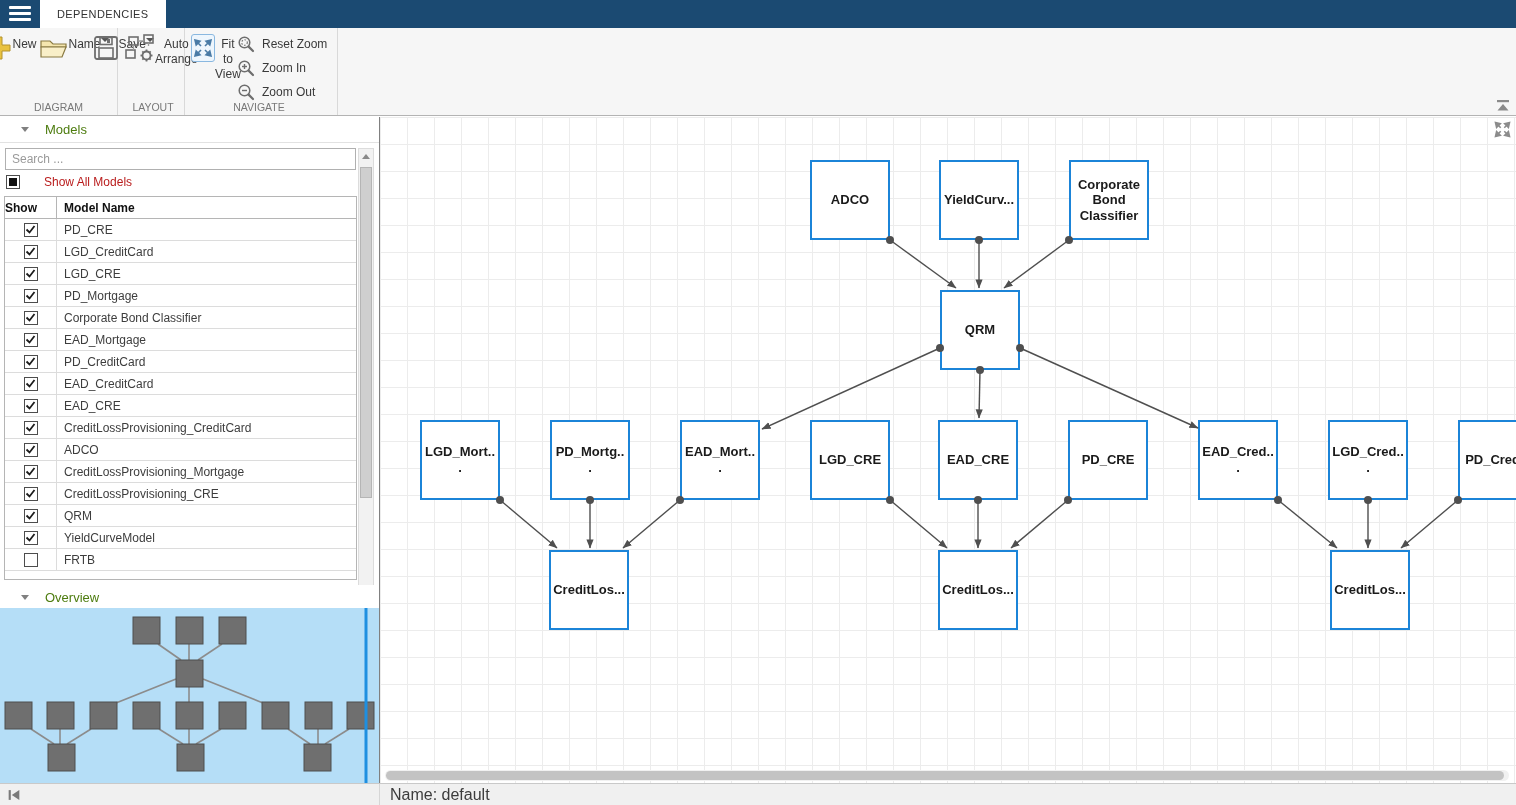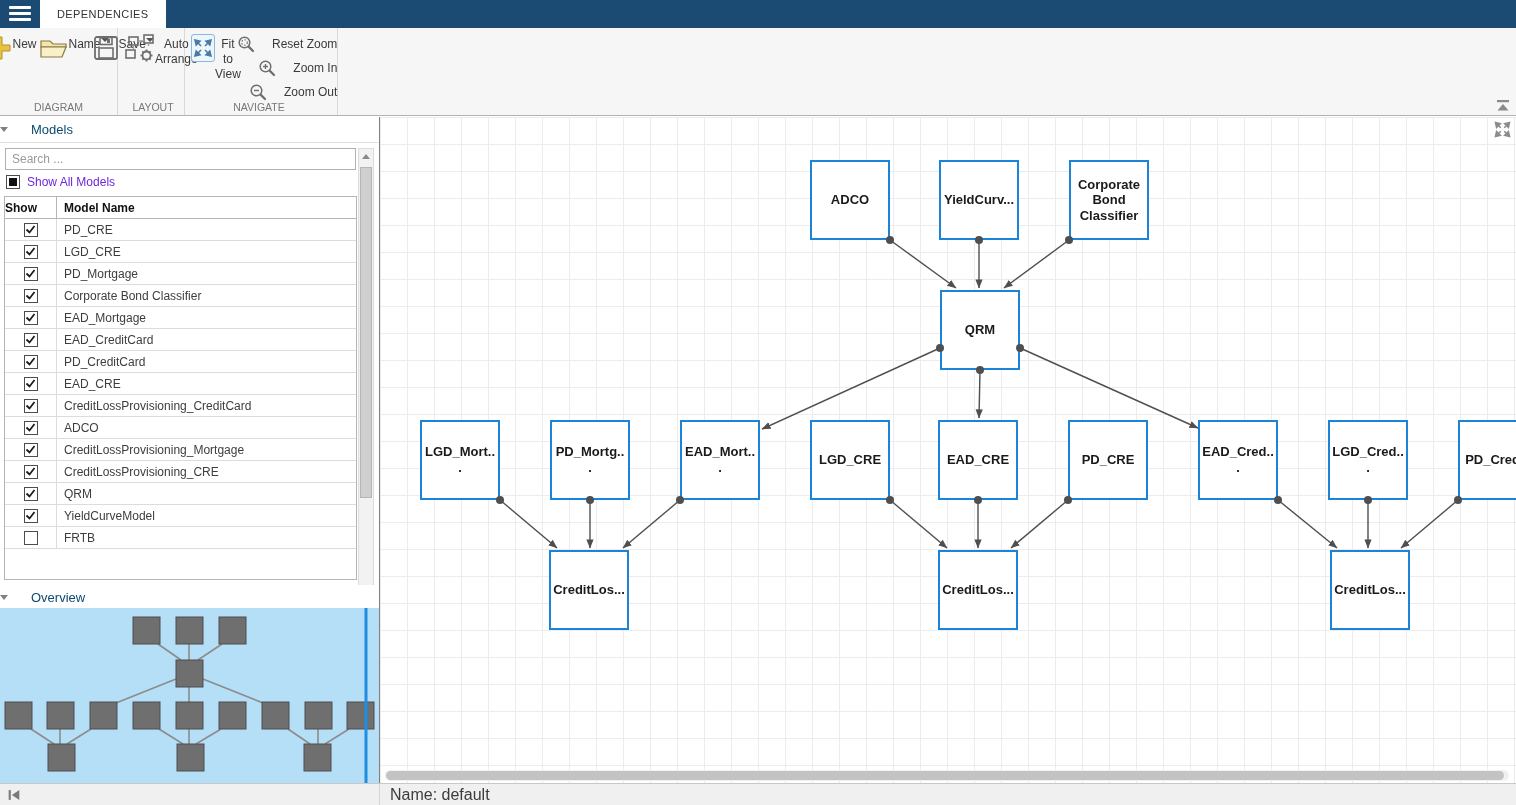--- a/index.html
+++ b/index.html
@@ -17,33 +17,33 @@
   .ribbon { position:absolute; left:0; top:28px; width:1516px; height:88px; background:#f6f6f6; border-bottom:1px solid #b3b3b3; }
   .rgroup { position:absolute; top:0; height:87px; border-right:1px solid #d9d9d9; }
   .rgroup .glabel { position:absolute; bottom:2px; left:0; width:100%; text-align:center; font-size:10.5px; color:#787878; }
   .bigbtns { display:flex; justify-content:center; gap:14px; padding-top:6px; }
   .bigbtn { display:flex; flex-direction:row; align-items:flex-start; width:40px; cursor:pointer; }
   .bigbtn .blabel { margin-top:3px; font-size:12px; color:#3a3a3a; white-space:nowrap; }
   .caret { width:0; height:0; border-left:4px solid transparent; border-right:4px solid transparent; border-top:4px solid #555; margin-top:4px; }
   .wraplabel { text-align:center; line-height:1.25; font-size:12px; color:#3a3a3a; margin-top:3px; }
   .fitbox { width:28px; height:28px; border:1px solid #8ab8e0; background:#eef6fd; border-radius:3px; display:flex; align-items:center; justify-content:center; }
   .navcol { position:absolute; left:56px; top:4px; }
-  .navrow { display:flex; align-items:center; gap:17px; height:24px; cursor:pointer; white-space:nowrap;justify-content:flex-end; }
+  .navrow { display:flex; align-items:center; gap:7px; height:24px; cursor:pointer; white-space:nowrap; }
   .navrow .nlabel { font-size:12px; color:#3a3a3a; }
   .collapse-ribbon { position:absolute; right:5px; bottom:3px; cursor:pointer; }
 
   
   .panel { position:absolute; left:0; top:117px; width:380px; height:666px; background:#fff; border-right:1px solid #808080; }
-  .sechead { position:absolute; left:0; width:100%; height:26px; display:flex; align-items:center; gap:23px; padding-left:0;
-             background:#fff; border-bottom:1px solid #e2e2e2; font-size:13px; color:#0c4a6e; }
+  .sechead { position:absolute; left:0; width:100%; height:26px; display:flex; align-items:center; gap:16px; padding-left:21px;
+             background:#fff; border-bottom:1px solid #e2e2e2; font-size:13px; color:#4d7c0f; }
   .chev { width:0; height:0; border-left:4.5px solid transparent; border-right:4.5px solid transparent; border-top:5px solid #808080; }
   .search { position:absolute; left:5px; top:31px; width:351px; height:22px; border:1px solid #b0b0b0; padding:0 6px;
             font-family:"Liberation Sans",sans-serif; font-size:12px; color:#0c4a6e; outline:none; }
   .search::placeholder { color:#9a9a9a; }
-  .showall { position:absolute; left:6px; top:58px; display:flex; align-items:center; gap:7px; font-size:12px; color:#6d28d9; }
+  .showall { position:absolute; left:6px; top:58px; display:flex; align-items:center; gap:24px; font-size:12px; color:#b91c1c; }
   .cb { width:14px; height:14px; border:1px solid #4d4d4d; background:#fff; display:inline-flex; align-items:center; justify-content:center; flex:0 0 auto; }
   .cb-fill { width:8px; height:8px; background:#111; }
 
   .mtable { position:absolute; left:4px; top:79px; width:353px; border:1px solid #b5b5b5; background:#fff; }
   .mhead { display:flex; height:22px; border-bottom:1px solid #b5b5b5; font-weight:bold; color:#111; align-items:center; }
   .mhead .c1 { width:51px; }
   .mhead .c2 { flex:1; padding-left:7px; border-left:1px solid #b5b5b5; align-self:stretch; display:flex; align-items:center; }
   .mbody { height:360px; overflow:hidden; }
   .mrow { display:flex; height:22px; border-bottom:1px solid #dcdcdc; align-items:center; }
   .mrow .c1 { width:51px; display:flex; justify-content:center; }
@@ -253,20 +253,30 @@
           <div class="c2">PD_CRE</div>
         </div>
         <div class="mrow">
           <div class="c1">
             <span class="cb">
               <svg width="11" height="11" viewBox="0 0 11 11">
                 <path d="M1.5 5.5 l3 3 L9.5 2" fill="none" stroke="#1c1c1c" stroke-width="1.8"></path>
               </svg>
             </span>
           </div>
+          <div class="c2">LGD_CreditCard</div>
+        </div>
+        <div class="mrow">
+          <div class="c1">
+            <span class="cb">
+              <svg width="11" height="11" viewBox="0 0 11 11">
+                <path d="M1.5 5.5 l3 3 L9.5 2" fill="none" stroke="#1c1c1c" stroke-width="1.8"></path>
+              </svg>
+            </span>
+          </div>
           <div class="c2">LGD_CRE</div>
         </div>
         <div class="mrow">
           <div class="c1">
             <span class="cb">
               <svg width="11" height="11" viewBox="0 0 11 11">
                 <path d="M1.5 5.5 l3 3 L9.5 2" fill="none" stroke="#1c1c1c" stroke-width="1.8"></path>
               </svg>
             </span>
           </div>
@@ -293,31 +303,31 @@
           <div class="c2">EAD_Mortgage</div>
         </div>
         <div class="mrow">
           <div class="c1">
             <span class="cb">
               <svg width="11" height="11" viewBox="0 0 11 11">
                 <path d="M1.5 5.5 l3 3 L9.5 2" fill="none" stroke="#1c1c1c" stroke-width="1.8"></path>
               </svg>
             </span>
           </div>
+          <div class="c2">PD_CreditCard</div>
+        </div>
+        <div class="mrow">
+          <div class="c1">
+            <span class="cb">
+              <svg width="11" height="11" viewBox="0 0 11 11">
+                <path d="M1.5 5.5 l3 3 L9.5 2" fill="none" stroke="#1c1c1c" stroke-width="1.8"></path>
+              </svg>
+            </span>
+          </div>
           <div class="c2">EAD_CreditCard</div>
-        </div>
-        <div class="mrow">
-          <div class="c1">
-            <span class="cb">
-              <svg width="11" height="11" viewBox="0 0 11 11">
-                <path d="M1.5 5.5 l3 3 L9.5 2" fill="none" stroke="#1c1c1c" stroke-width="1.8"></path>
-              </svg>
-            </span>
-          </div>
-          <div class="c2">PD_CreditCard</div>
         </div>
         <div class="mrow">
           <div class="c1">
             <span class="cb">
               <svg width="11" height="11" viewBox="0 0 11 11">
                 <path d="M1.5 5.5 l3 3 L9.5 2" fill="none" stroke="#1c1c1c" stroke-width="1.8"></path>
               </svg>
             </span>
           </div>
           <div class="c2">EAD_CRE</div>

